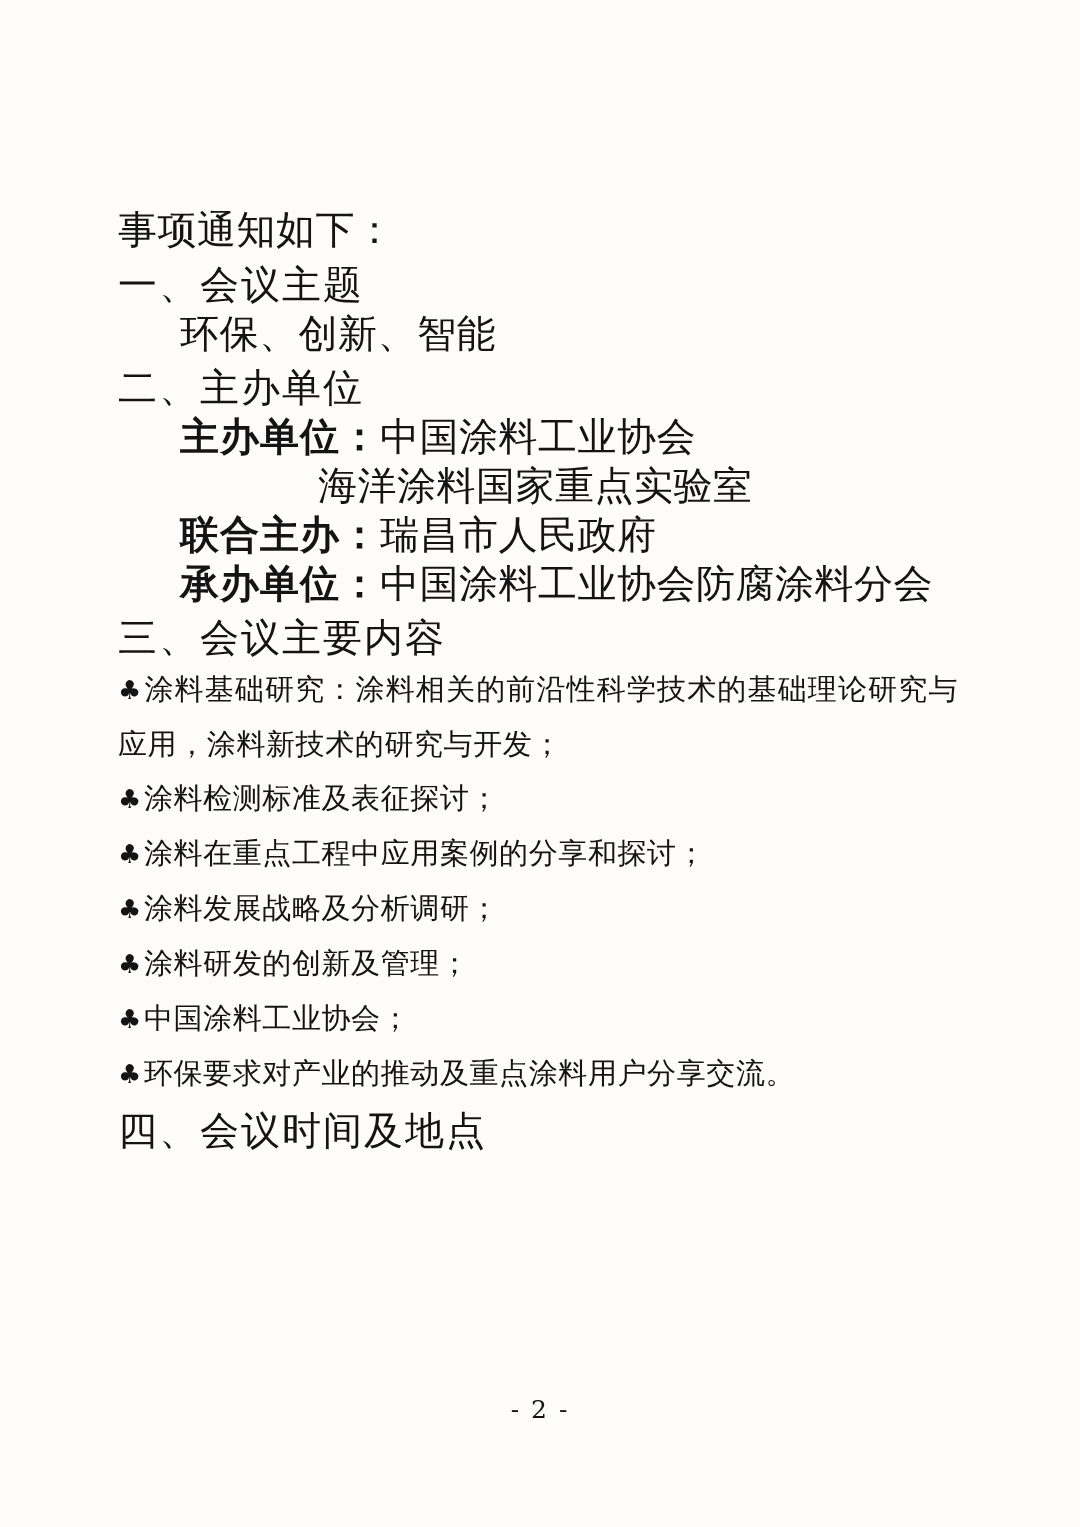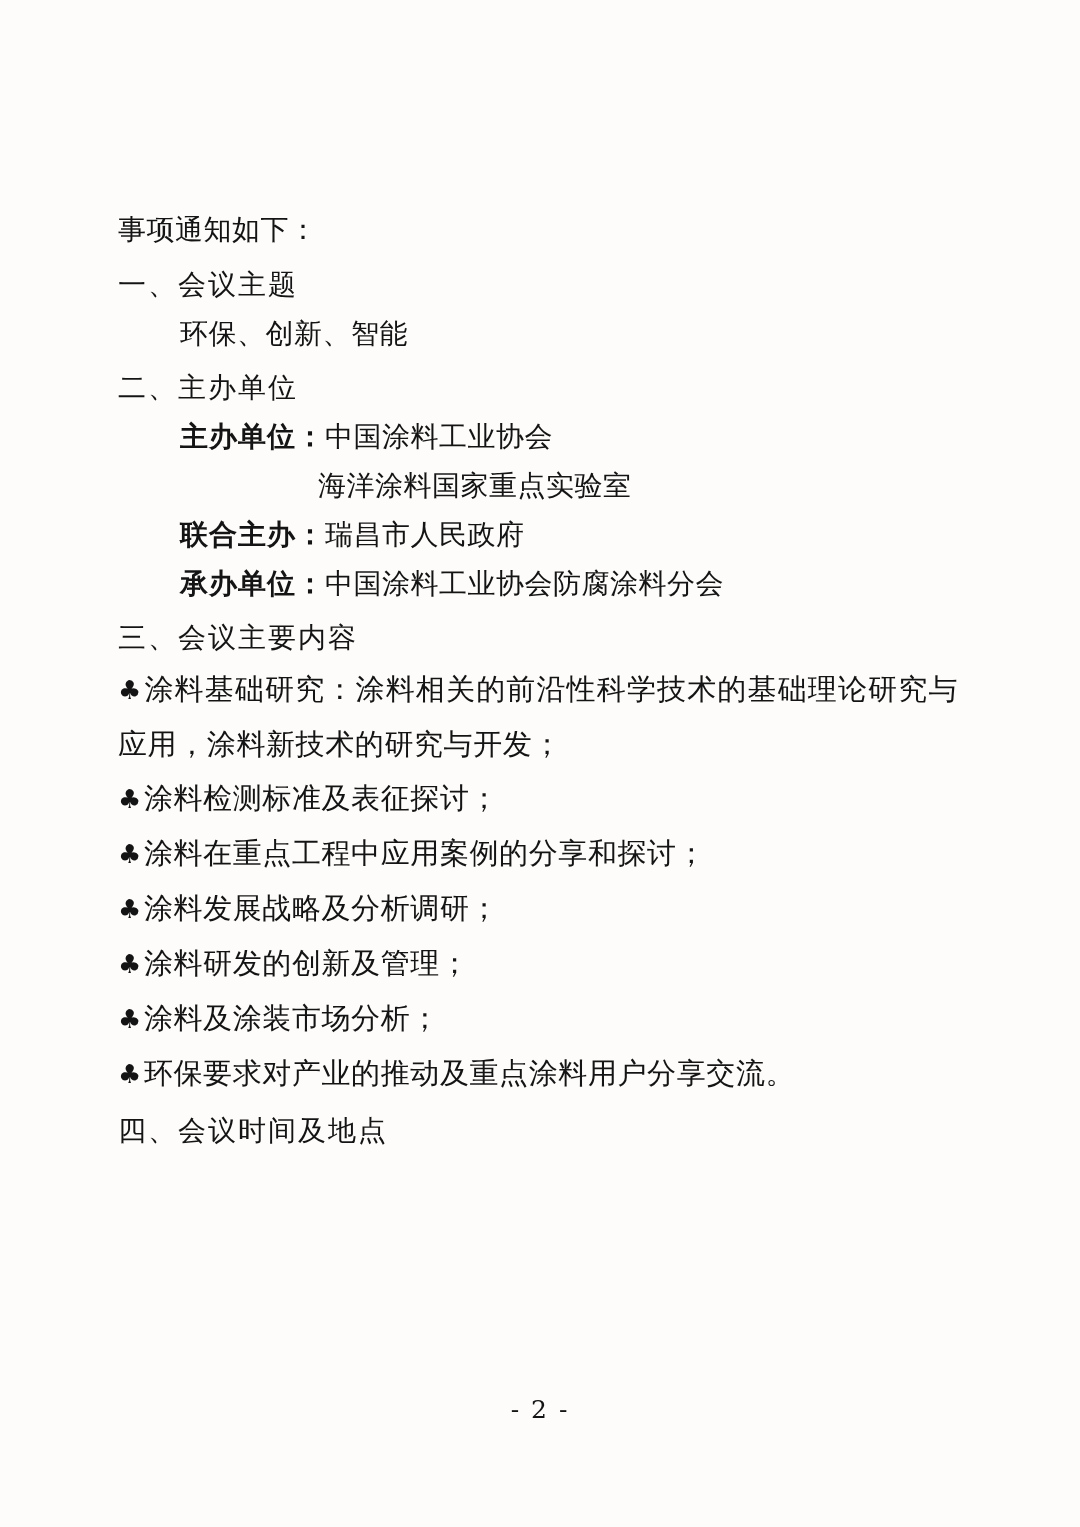--- a/index.html
+++ b/index.html
@@ -16,21 +16,21 @@
     color: #111111;
     overflow: hidden;
   }
   .content {
     position: absolute;
     left: 118px;
     top: 205px;
     width: 840px;
   }
   .line {
-    font-size: 28px;
+    font-size: 39px;
     line-height: 49px;
     letter-spacing: 0.5px;
     white-space: pre-wrap;
     color: #141414;
   }
   .lead {
     margin-bottom: 6px;
   }
   .heading {
     font-weight: normal;
@@ -91,20 +91,20 @@
     <div class="line indent1"><span class="org-label">联合主办：</span><span>瑞昌市人民政府</span></div>
     <div class="line indent1"><span class="org-label">承办单位：</span><span>中国涂料工业协会防腐涂料分会</span></div>
 
     <div class="line heading">三、会议主要内容</div>
 
     <div class="line wrap-para bullet-line"><span class="club">♣</span><span>涂料基础研究：涂料相关的前沿性科学技术的基础理论研究与应用，涂料新技术的研究与开发；</span></div>
     <div class="line wrap-para bullet-line"><span class="club">♣</span><span>涂料检测标准及表征探讨；</span></div>
     <div class="line wrap-para bullet-line"><span class="club">♣</span><span>涂料在重点工程中应用案例的分享和探讨；</span></div>
     <div class="line wrap-para bullet-line"><span class="club">♣</span><span>涂料发展战略及分析调研；</span></div>
     <div class="line wrap-para bullet-line"><span class="club">♣</span><span>涂料研发的创新及管理；</span></div>
-    <div class="line wrap-para bullet-line"><span class="club">♣</span><span>涂料及涂装市场分析；</span></div>
+    <div class="line wrap-para bullet-line"><span class="club">♣</span><span>中国涂料工业协会；</span></div>
     <div class="line wrap-para bullet-line"><span class="club">♣</span><span>环保要求对产业的推动及重点涂料用户分享交流。</span></div>
 
     <div class="line heading">四、会议时间及地点</div>
   </div>
 
   <div class="page-number">- 2 -</div>
 </div>
 
 </body></html>

